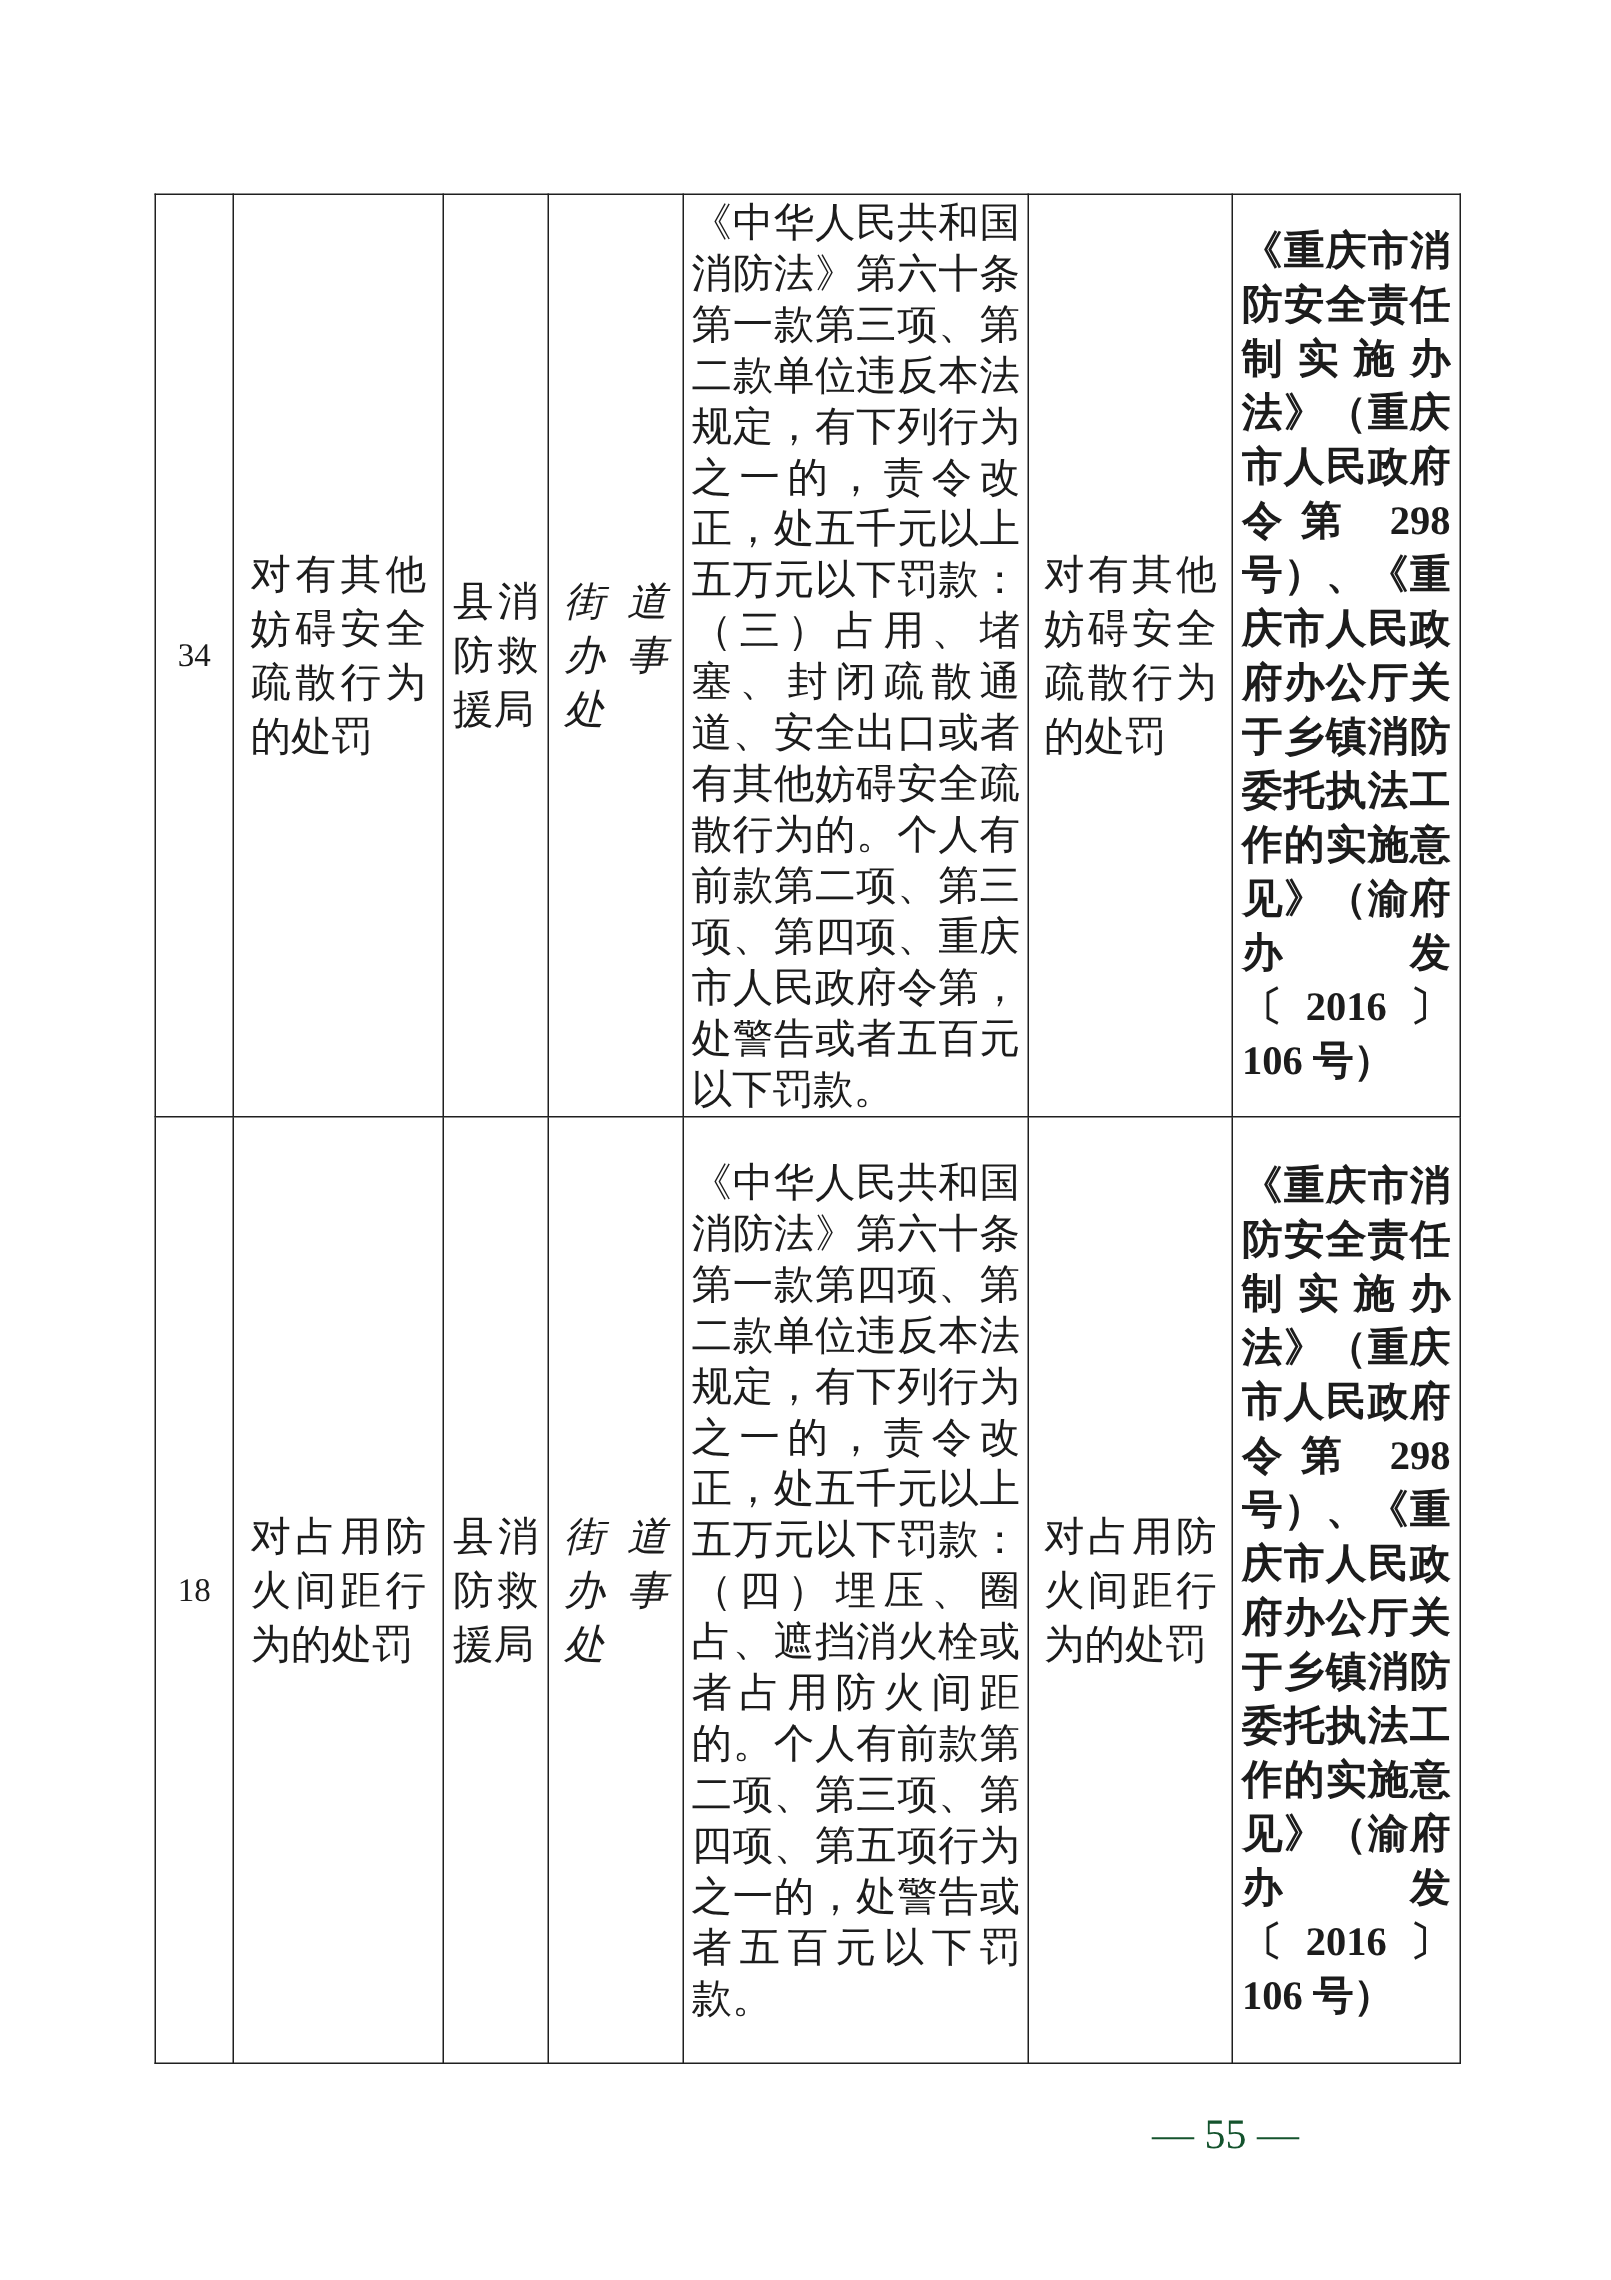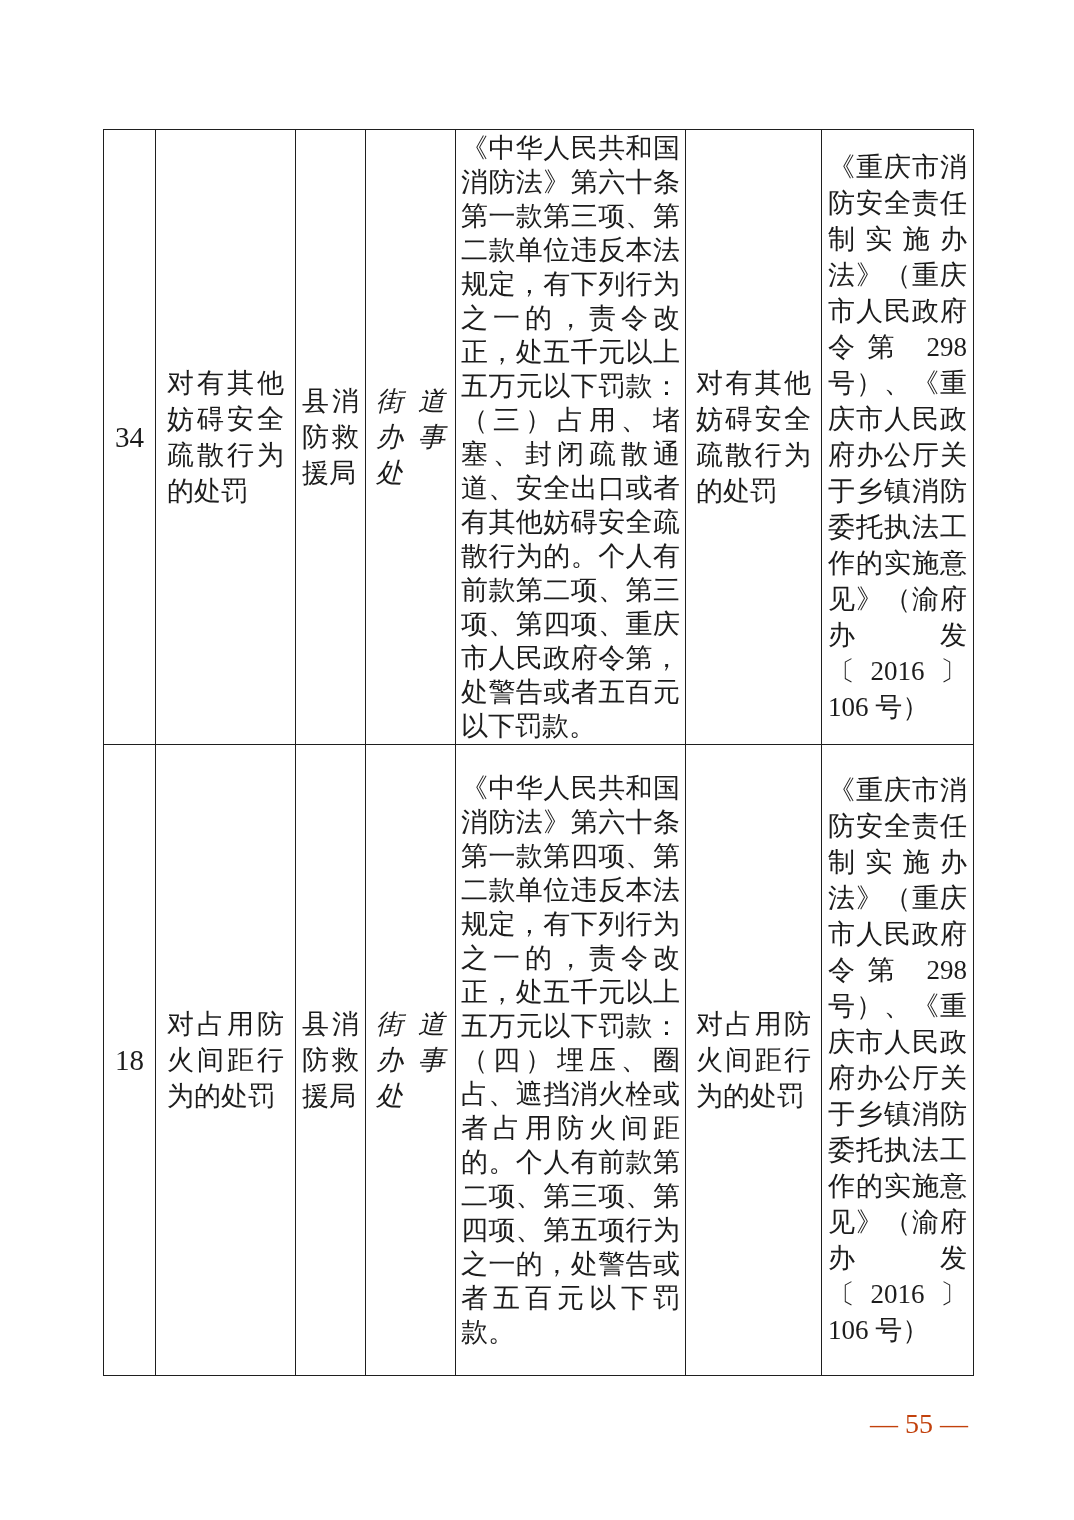--- a/index.html
+++ b/index.html
@@ -28,37 +28,37 @@
     font-size: 27px;
     line-height: 36px;
     text-align: justify;
     text-justify: inter-character;
     word-break: normal;
   }
   tr.row-34 { height: 615px; }
   tr.row-35 { height: 631px; }
   td.c-seq {
     text-align: center;
-    font-size: 29px;
+    font-size: 22px;
     padding: 0;
   }
   td.c-item   { padding: 0 11px; }
   td.c-agency { padding: 0 6px;  }
   td.c-street { padding: 0 10px; font-style: italic; }
   td.c-basis  { padding: 0 5px; line-height: 34px; }
   td.c-item2  { padding: 0 10px; }
-  td.c-ref    { padding: 0 6px;  }
+  td.c-ref    { padding: 0 6px; font-weight: bold;  }
   .page-number {
     position: absolute;
     left: 768px;
     top: 1408px;
     width: 200px;
-    text-align: right;
+    text-align: left;
     font-size: 28px;
-    color: #c2410c;
+    color: #14532d;
   }
 </style>
 </head>
 <body>
 
 <table class="doc-table">
   <colgroup>
     <col style="width:52px">
     <col style="width:140px">
     <col style="width:70px">

